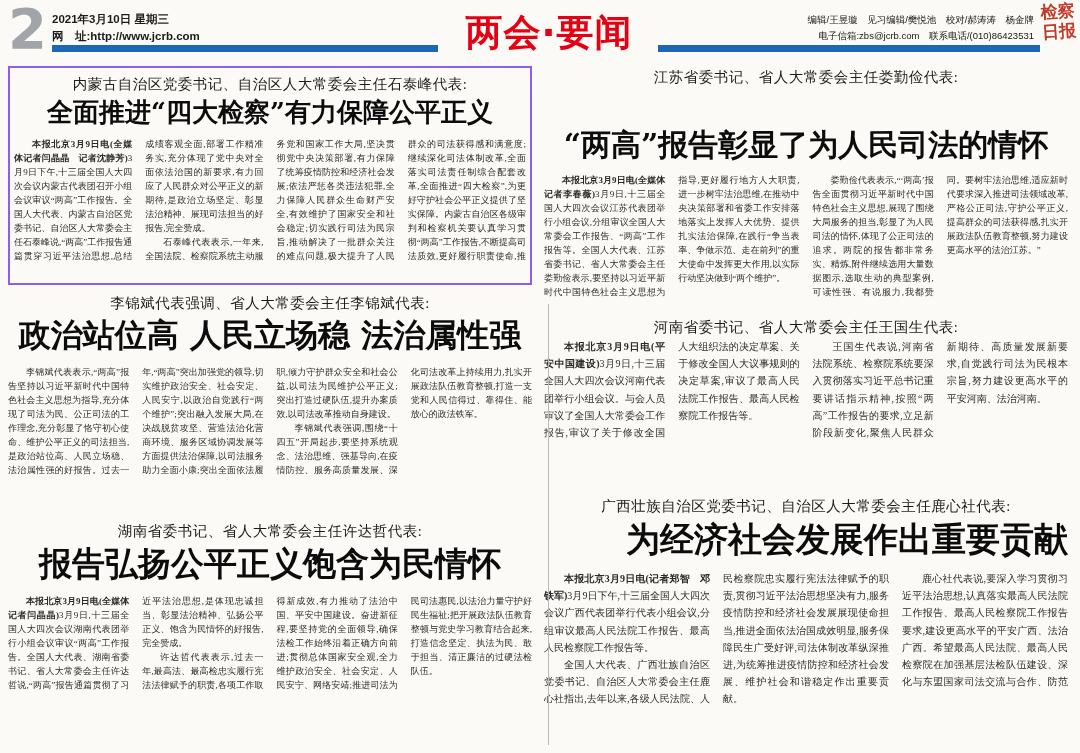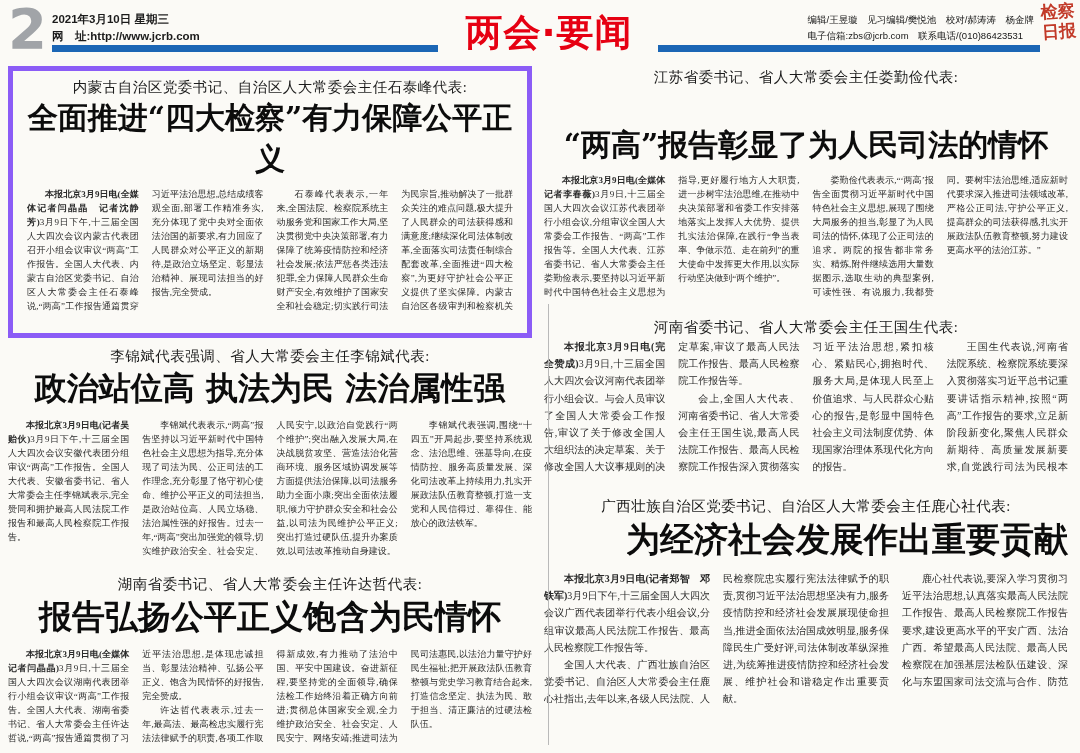--- a/index.html
+++ b/index.html
@@ -29,51 +29,51 @@
   .rule-left  { left:52px;  width:386px; }
   .rule-right { left:658px; width:382px; }
   .section-title {
     position:absolute; left:436px; top:8px; width:226px; margin:0;
     text-align:center;
     font-family:"DejaVu Sans","Liberation Sans",sans-serif;
     font-weight:bold; font-size:37px; letter-spacing:1px;
     color:#e60012;
   }
   .editors {
-    position:absolute; right:46px; top:12px; text-align:left;
+    position:absolute; right:46px; top:12px; text-align:right;
     font-family:"Liberation Sans","DejaVu Sans",sans-serif;
     font-size:9.5px; line-height:1.7; color:#151515;
   }
   .stamp {
     position:absolute; right:1px; top:2px; width:40px; height:58px;
     color:#c23a29; text-align:center;
     font-family:"DejaVu Serif","Liberation Serif",serif;
     font-weight:bold; font-size:17px; line-height:1.15;
     transform:rotate(-4deg);
   }
 
   
   .content { position:absolute; left:8px; right:8px; top:66px; bottom:0;
              display:flex; gap:12px; }
   .col { width:524px; }
   .vsep { position:absolute; left:540px; top:238px; bottom:8px; width:1px; background:#b9b9b9; }
 
   article { margin-bottom:9px; }
-  .boxed { border:5px solid #8b5cf6; padding:5px 14px 8px; }
+  .boxed { border:2px solid #8b5cf6; padding:5px 4px 8px; }
 
   .kicker {
     text-align:center; font-size:14.5px; letter-spacing:.5px;
     color:#1c1c1c; margin:2px 0 1px;
   }
   .headline {
     text-align:center; margin:1px 0 7px; color:#0c0c0c;
     font-family:"DejaVu Serif","Liberation Serif",serif;
     font-weight:900; letter-spacing:0;
   }
-  .h1a{font-size:30px;} .h2a{font-size:30px;margin-top:38px;} .h3a{font-size:32px;}
+  .h1a{font-size:26px;} .h2a{font-size:30px;margin-top:38px;} .h3a{font-size:32px;}
   .h4a{font-size:31px;} .h5a{font-size:33px;} .h6a{font-size:34px;text-align:right;}
 
   .body {
     column-gap:13px; font-size:9px; line-height:1.56;
     text-align:justify; color:#2a2a2a; overflow:hidden;
   }
   .cols4 { column-count:4; } .cols3 { column-count:3; }
   .body p { margin:0; text-indent:2em; }
   .dateline { font-weight:bold; }
   .b1{height:138px;} .b2{height:136px;} .b3{height:148px;}
@@ -114,23 +114,22 @@
         <div class="kicker">内蒙古自治区党委书记、自治区人大常委会主任石泰峰代表:</div>
         <h2 class="headline h1a">全面推进“四大检察”有力保障公平正义</h2>
         <div class="body cols4 b1">
           <p><b class="dateline">本报北京3月9日电(全媒体记者闫晶晶　记者沈静芳)</b><span>3月9日下午,十三届全国人大四次会议内蒙古代表团召开小组会议审议“两高”工作报告。全国人大代表、内蒙古自治区党委书记、自治区人大常委会主任石泰峰说,“两高”工作报告通篇贯穿习近平法治思想,总结成绩客观全面,部署工作精准务实,充分体现了党中央对全面依法治国的新要求,有力回应了人民群众对公平正义的新期待,是政治立场坚定、彰显法治精神、展现司法担当的好报告,完全赞成。</span></p>
           <p>石泰峰代表表示,一年来,全国法院、检察院系统主动服务党和国家工作大局,坚决贯彻党中央决策部署,有力保障了统筹疫情防控和经济社会发展;依法严惩各类违法犯罪,全力保障人民群众生命财产安全,有效维护了国家安全和社会稳定;切实践行司法为民宗旨,推动解决了一批群众关注的难点问题,极大提升了人民群众的司法获得感和满意度;继续深化司法体制改革,全面落实司法责任制综合配套改革,全面推进“四大检察”,为更好守护社会公平正义提供了坚实保障。内蒙古自治区各级审判和检察机关要认真学习贯彻“两高”工作报告,不断提高司法质效,更好履行职责使命,推动平安内蒙古、法治内蒙古建设不断取得新成效。</p>
         </div>
       </article>
 
       <article>
         <div class="kicker">李锦斌代表强调、省人大常委会主任李锦斌代表:</div>
-        <h2 class="headline h3a">政治站位高 执法为民 法治属性强</h2>
+        <h2 class="headline h3a">政治站位高 人民立场稳 法治属性强</h2>
         <div class="body cols4 b3">
-          <p><b class="dateline">本报北京3月9日电(记者吴贻伙)</b><span>3月9日下午,十三届全国人大四次会议安徽代表团分组审议“两高”工作报告。全国人大代表、安徽省委书记、省人大常委会主任李锦斌表示,完全赞同和拥护最高人民法院工作报告和最高人民检察院工作报告。</span></p>
           <p>李锦斌代表表示,“两高”报告坚持以习近平新时代中国特色社会主义思想为指导,充分体现了司法为民、公正司法的工作理念,充分彰显了恪守初心使命、维护公平正义的司法担当,是政治站位高、人民立场稳、法治属性强的好报告。过去一年,“两高”突出加强党的领导,切实维护政治安全、社会安定、人民安宁,以政治自觉践行“两个维护”;突出融入发展大局,在决战脱贫攻坚、营造法治化营商环境、服务区域协调发展等方面提供法治保障,以司法服务助力全面小康;突出全面依法履职,倾力守护群众安全和社会公益,以司法为民维护公平正义;突出打造过硬队伍,提升办案质效,以司法改革推动自身建设。</p>
           <p>李锦斌代表强调,围绕“十四五”开局起步,要坚持系统观念、法治思维、强基导向,在疫情防控、服务高质量发展、深化司法改革上持续用力,扎实开展政法队伍教育整顿,打造一支党和人民信得过、靠得住、能放心的政法铁军。</p>
         </div>
       </article>
 
       <article>
         <div class="kicker">湖南省委书记、省人大常委会主任许达哲代表:</div>
         <h2 class="headline h5a">报告弘扬公平正义饱含为民情怀</h2>
         <div class="body cols4 b5">
           <p><b class="dateline">本报北京3月9日电(全媒体记者闫晶晶)</b><span>3月9日,十三届全国人大四次会议湖南代表团举行小组会议审议“两高”工作报告。全国人大代表、湖南省委书记、省人大常委会主任许达哲说,“两高”报告通篇贯彻了习近平法治思想,是体现忠诚担当、彰显法治精神、弘扬公平正义、饱含为民情怀的好报告,完全赞成。</span></p>
@@ -147,22 +146,21 @@
         <h2 class="headline h2a">“两高”报告彰显了为人民司法的情怀</h2>
         <div class="body cols4 b2">
           <p><b class="dateline">本报北京3月9日电(全媒体记者李春薇)</b><span>3月9日,十三届全国人大四次会议江苏代表团举行小组会议,分组审议全国人大常委会工作报告、“两高”工作报告等。全国人大代表、江苏省委书记、省人大常委会主任娄勤俭表示,要坚持以习近平新时代中国特色社会主义思想为指导,更好履行地方人大职责,进一步树牢法治思维,在推动中央决策部署和省委工作安排落地落实上发挥人大优势、提供扎实法治保障,在践行“争当表率、争做示范、走在前列”的重大使命中发挥更大作用,以实际行动坚决做到“两个维护”。</span></p>
           <p>娄勤俭代表表示,“‘两高’报告全面贯彻习近平新时代中国特色社会主义思想,展现了围绕大局服务的担当,彰显了为人民司法的情怀,体现了公正司法的追求。两院的报告都非常务实、精炼,附件继续选用大量数据图示,选取生动的典型案例,可读性强、有说服力,我都赞同。要树牢法治思维,适应新时代要求深入推进司法领域改革,严格公正司法,守护公平正义,提高群众的司法获得感,扎实开展政法队伍教育整顿,努力建设更高水平的法治江苏。”</p>
         </div>
       </article>
 
       <article>
         <div class="kicker">河南省委书记、省人大常委会主任王国生代表:</div>
         <div class="body cols4 b4">
-          <p><b class="dateline">本报北京3月9日电(完全赞成)</b><span>3月9日,十三届全国人大四次会议河南代表团举行小组会议。与会人员审议了全国人大常委会工作报告,审议了关于修改全国人大组织法的决定草案、关于修改全国人大议事规则的决定草案,审议了最高人民法院工作报告、最高人民检察院工作报告等。</span></p>
-          <p>会上,全国人大代表、河南省委书记、省人大常委会主任王国生说,最高人民法院工作报告、最高人民检察院工作报告深入贯彻落实习近平法治思想,紧扣核心、紧贴民心,拥抱时代、服务大局,是体现人民至上价值追求、与人民群众心贴心的报告,是彰显中国特色社会主义司法制度优势、体现国家治理体系现代化方向的报告。</p>
+          <p><b class="dateline">本报北京3月9日电(平安中国建设)</b><span>3月9日,十三届全国人大四次会议河南代表团举行小组会议。与会人员审议了全国人大常委会工作报告,审议了关于修改全国人大组织法的决定草案、关于修改全国人大议事规则的决定草案,审议了最高人民法院工作报告、最高人民检察院工作报告等。</span></p>
           <p>王国生代表说,河南省法院系统、检察院系统要深入贯彻落实习近平总书记重要讲话指示精神,按照“两高”工作报告的要求,立足新阶段新变化,聚焦人民群众新期待、高质量发展新要求,自觉践行司法为民根本宗旨,努力建设更高水平的平安河南、法治河南。</p>
         </div>
       </article>
 
       <article>
         <div class="kicker">广西壮族自治区党委书记、自治区人大常委会主任鹿心社代表:</div>
         <h2 class="headline h6a">为经济社会发展作出重要贡献</h2>
         <div class="body cols3 b6">
           <p><b class="dateline">本报北京3月9日电(记者郑智　邓铁军)</b><span>3月9日下午,十三届全国人大四次会议广西代表团举行代表小组会议,分组审议最高人民法院工作报告、最高人民检察院工作报告等。</span></p>
           <p>全国人大代表、广西壮族自治区党委书记、自治区人大常委会主任鹿心社指出,去年以来,各级人民法院、人民检察院忠实履行宪法法律赋予的职责,贯彻习近平法治思想坚决有力,服务疫情防控和经济社会发展展现使命担当,推进全面依法治国成效明显,服务保障民生广受好评,司法体制改革纵深推进,为统筹推进疫情防控和经济社会发展、维护社会和谐稳定作出重要贡献。</p>

